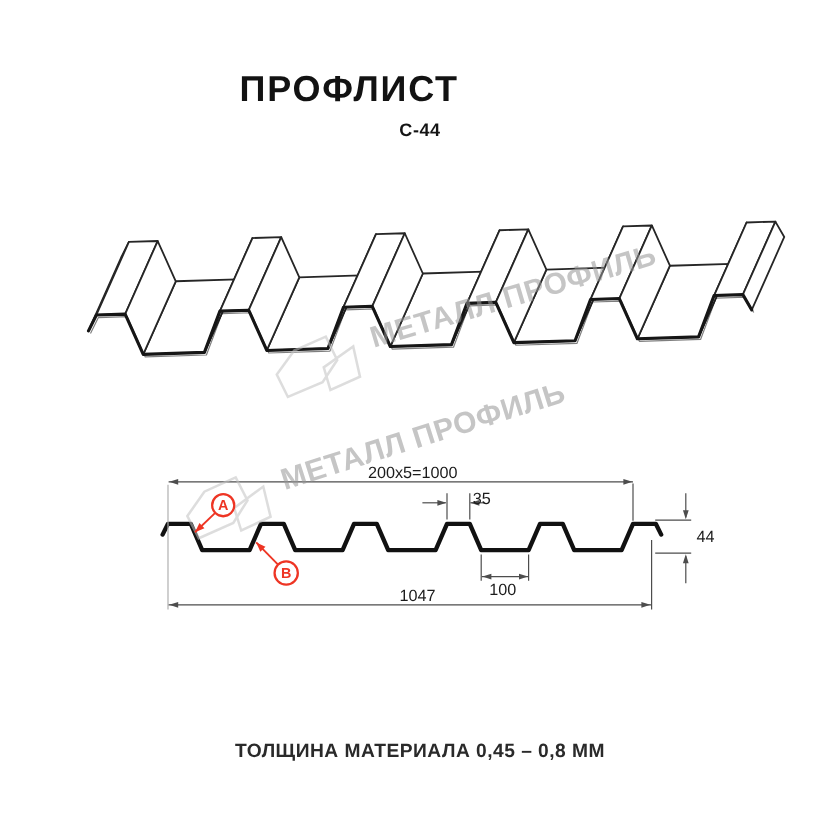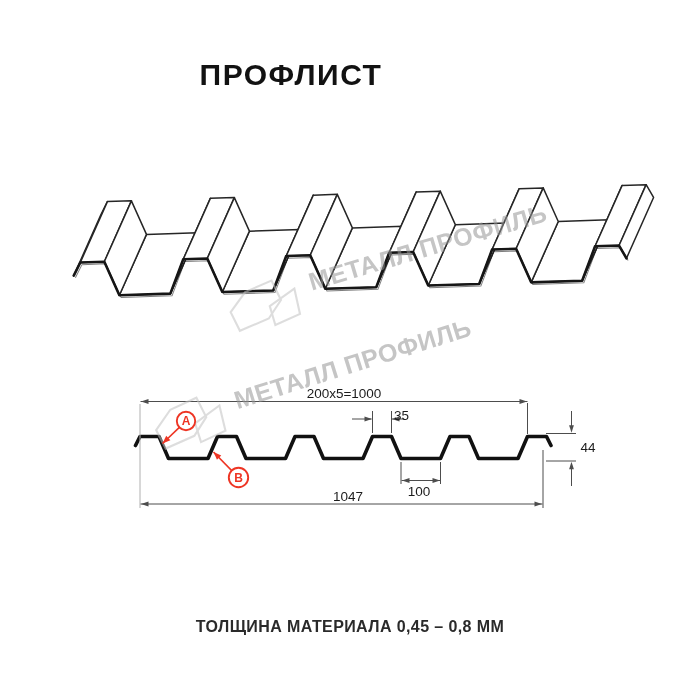--- a/index.html
+++ b/index.html
@@ -20,20 +20,21 @@
   .wm2{left:148px;top:402px;transform:rotate(-17.5deg);}
   .wm1 svg{transform:translateY(10px);}
   .wm2 svg{transform:translateY(8px);}
 </style>
 </head>
 <body>
 
 <div class="page">
 
   <div class="title">ПРОФЛИСТ</div>
+  <div class="subtitle">С-44</div>
 
   <svg id="drawing" class="layer" width="700" height="700" viewBox="0 0 700 700">
       <g transform="rotate(-1.8 350 248)">
         <polygon points="118,288 169,288 198,228 147,228" fill="#ffffff" stroke="#262626" stroke-width="1.5" stroke-linejoin="round"></polygon>
         <polygon points="221,288 272,288 301,228 250,228" fill="#ffffff" stroke="#262626" stroke-width="1.5" stroke-linejoin="round"></polygon>
         <polygon points="324,288 375,288 404,228 353,228" fill="#ffffff" stroke="#262626" stroke-width="1.5" stroke-linejoin="round"></polygon>
         <polygon points="427,288 478,288 507,228 456,228" fill="#ffffff" stroke="#262626" stroke-width="1.5" stroke-linejoin="round"></polygon>
         <polygon points="530,288 581,288 610,228 559,228" fill="#ffffff" stroke="#262626" stroke-width="1.5" stroke-linejoin="round"></polygon>
         <polygon points="73,267 80,254 109,194 102,207" fill="#ffffff" stroke="#262626" stroke-width="1.5" stroke-linejoin="round"></polygon>
         <polygon points="80,254 104,254 133,194 109,194" fill="#ffffff" stroke="#262626" stroke-width="1.5" stroke-linejoin="round"></polygon>

